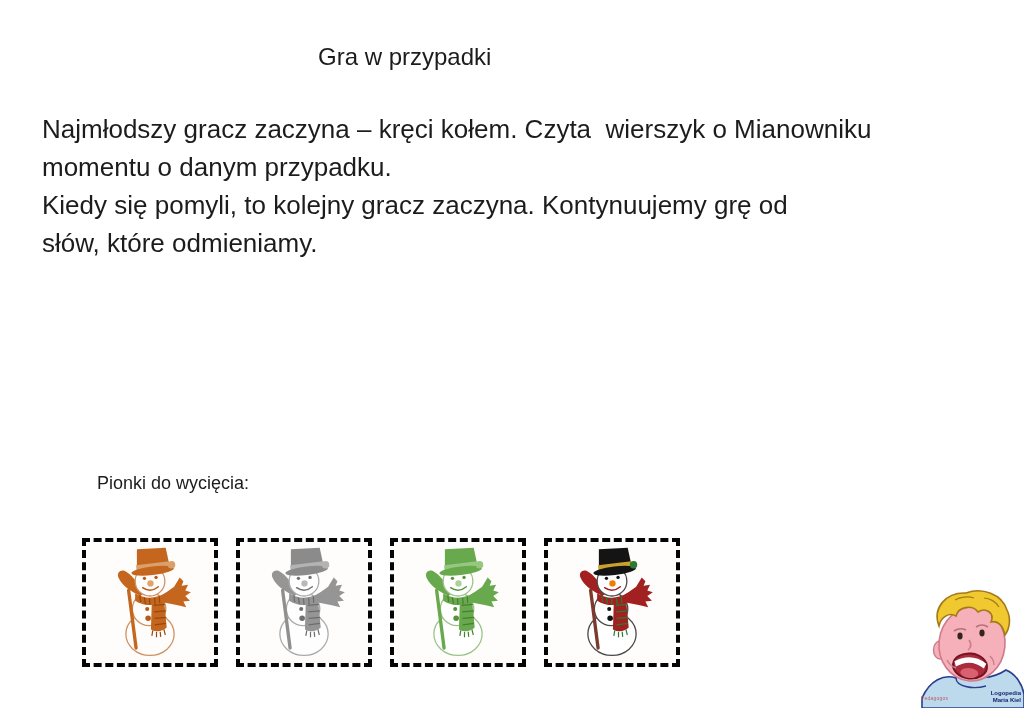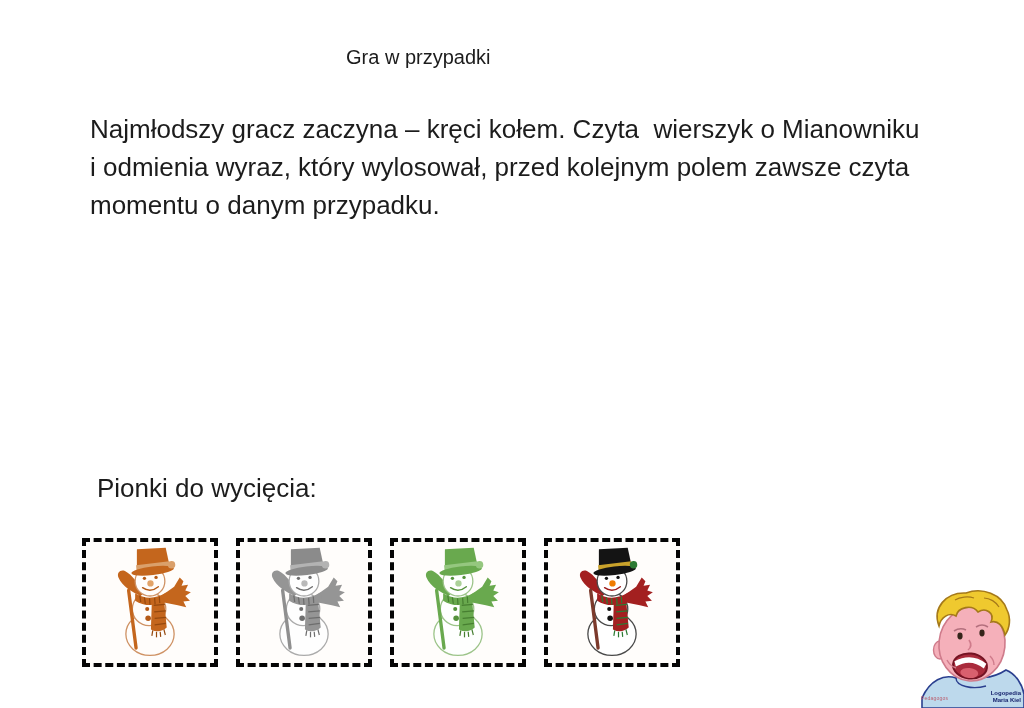--- a/index.html
+++ b/index.html
@@ -6,32 +6,32 @@
   .slide {
     position:relative;
     width:1024px; height:708px;
     margin:0 auto;
     background:#ffffff;
     overflow:hidden;
     font-family:"Liberation Sans", sans-serif;
     color:#1c1c1c;
   }
   .title {
-    position:absolute; left:346px; top:42px;
-    font-size:20px; line-height:30px;
+    position:absolute; left:318px; top:42px;
+    font-size:24px; line-height:30px;
     color:#1c1c1c;
   }
   .body-text {
     position:absolute; left:42px; top:110px; width:960px;
     font-size:26px; line-height:38px;
   }
-  .body-line { white-space:pre;margin-left:48px; }
+  .body-line { white-space:pre; }
   .pawns-label {
     position:absolute; left:97px; top:473px;
-    font-size:26px;
+    font-size:18px;
   }
   .pawn-row {
     position:absolute; left:82px; top:538px;
     display:flex; gap:18px;
   }
   .pawn-box {
     width:136px; height:129px;
     box-sizing:border-box;
     border:4px dashed #050505;
     background:#fffdfb;
@@ -55,22 +55,23 @@
 </style>
 </head>
 <body>
 
 <div class="slide">
 
   <div class="title">Gra w przypadki</div>
 
   <div class="body-text">
     <div class="body-line">Najmłodszy gracz zaczyna – kręci kołem. Czyta  wierszyk o Mianowniku</div>
-    <div class="body-line">i odmienia wyraz, który wylosował, przed kolejnym polem zawsze czyta</div>
     <div class="body-line">momentu o danym przypadku.</div>
+    <div class="body-line">Kiedy się pomyli, to kolejny gracz zaczyna. Kontynuujemy grę od</div>
+    <div class="body-line">słów, które odmieniamy.</div>
   </div>
 
   <div class="pawns-label">Pionki do wycięcia:</div>
 
   <div class="pawn-row">
     <div class="pawn-box" style="--hat: #c4661d; --band: #daa06b; --holly: #daa06b; --arms: #c4661d; --scarf1: #c4661d; --scarf2: #96490e; --body: #fffdfb; --bodyline: #cf9264; --ink: #b55a17; --nose: #e2a368; --mouth: #b55a17; --broom: #c4661d;">
         <svg viewBox="0 0 120 126" xmlns="http://www.w3.org/2000/svg">
       <ellipse cx="60" cy="97" rx="26" ry="23" fill="var(--body)" stroke="var(--bodyline)" stroke-width="1.4"></ellipse>
       <circle cx="59" cy="70" r="18" fill="var(--body)" stroke="var(--bodyline)" stroke-width="1.4"></circle>
       <path d="M50,56 C42,52 30,46 26,36 C24,31 28,27 33,29 C41,33 48,44 54,51 Z" fill="var(--arms)"></path>

